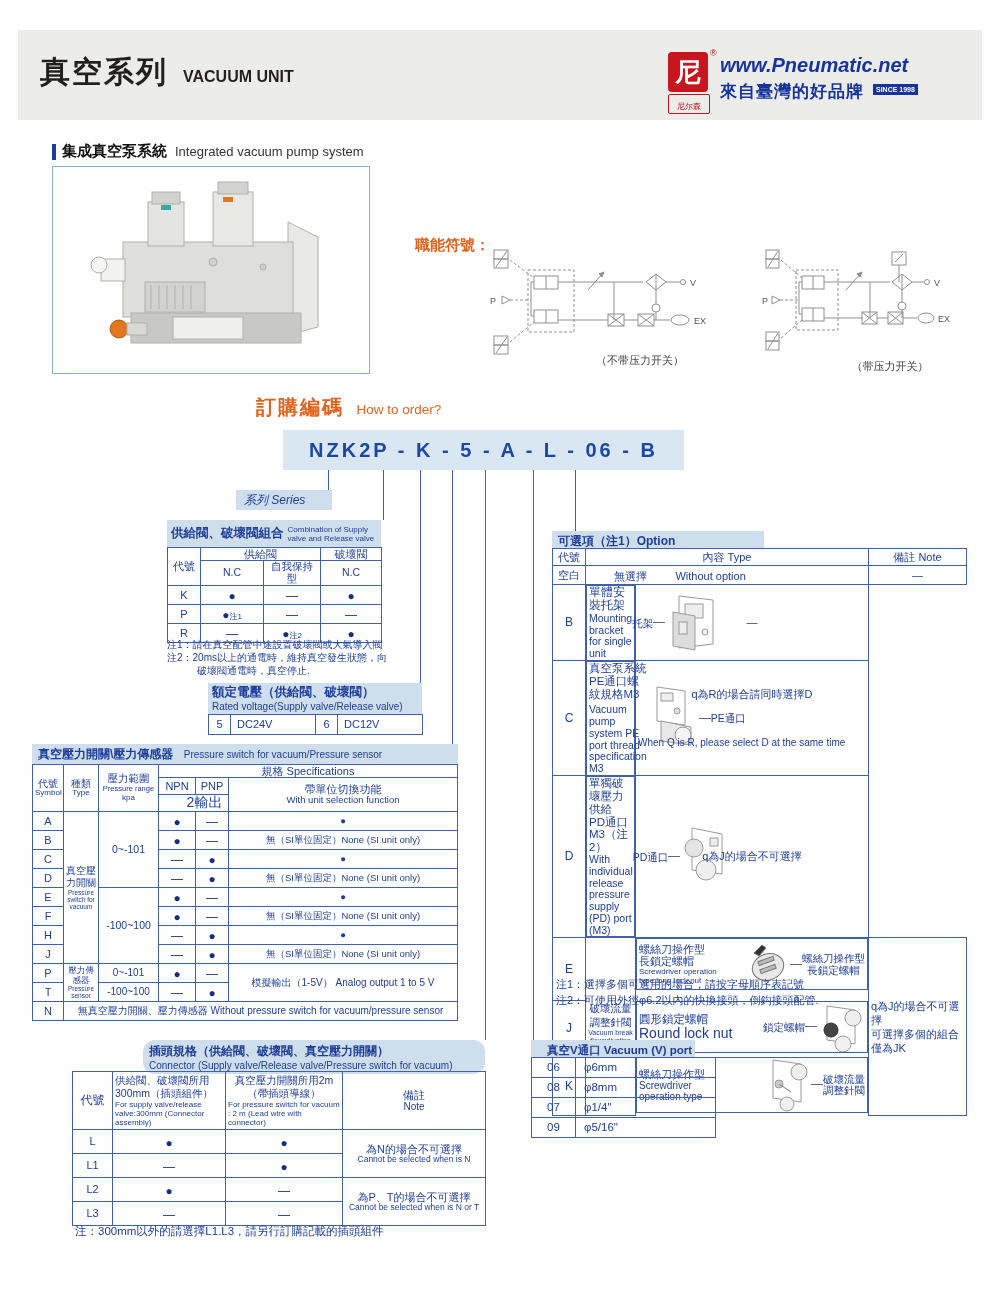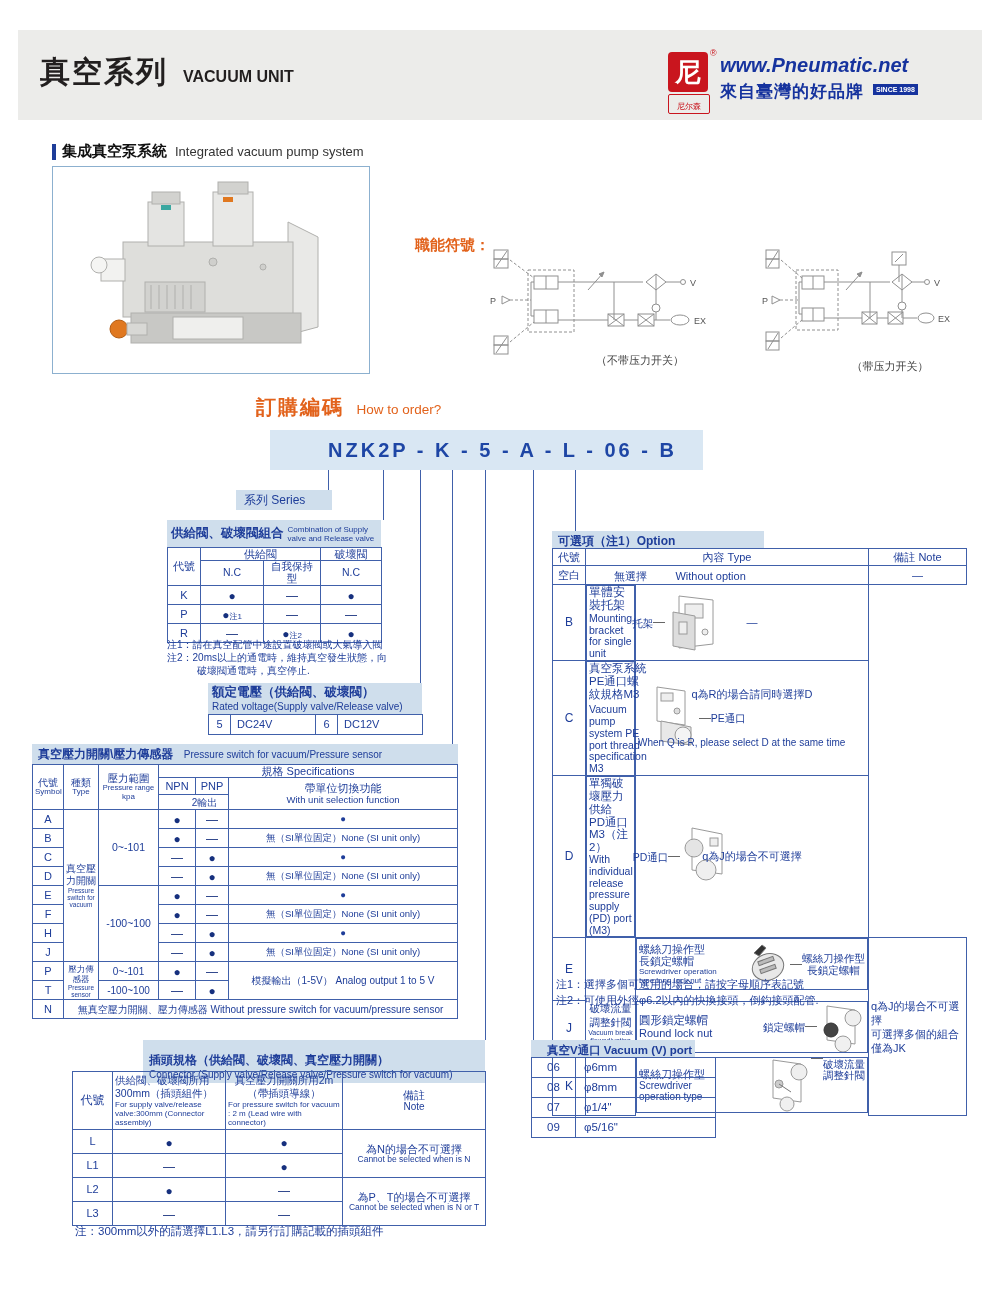--- a/index.html
+++ b/index.html
@@ -180,33 +180,33 @@
 </svg>
 <div class="abs" style="left:810px;top:356px;width:160px;text-align:center;">
   <span style="font-size:11px;color:#444;">（带压力开关）</span>
 </div>
 
 <div class="abs" style="left:256px;top:394px;">
   <span class="org" style="font-size:20px;font-weight:bold;letter-spacing:2px;">訂購編碼</span>
   <span class="org" style="font-size:13.5px;margin-left:8px;">How to order?</span>
 </div>
 
-<div class="abs" style="left:270px;top:430px;width:401px;height:40px;background:#d9e7f3;text-align:center;padding-left:32px;">
+<div class="abs" style="left:283px;top:430px;width:401px;height:40px;background:#d9e7f3;text-align:center;">
   <span style="font-size:20px;font-weight:bold;color:#1e46a5;line-height:40px;letter-spacing:3px;">NZK2P - K - 5 - A - L - 06 - B</span>
 </div>
 
 <div class="vline" style="left:328px;top:470px;height:20px;"></div>
 <div class="vline" style="left:383px;top:470px;height:50px;"></div>
 <div class="vline" style="left:420px;top:470px;height:213px;"></div>
 <div class="vline" style="left:452px;top:470px;height:274px;"></div>
 <div class="vline" style="left:485px;top:470px;height:570px;"></div>
 <div class="vline" style="left:533px;top:470px;height:570px;"></div>
 <div class="vline" style="left:575px;top:470px;height:61px;"></div>
 
-<div class="abs bar" style="left:236px;top:490px;width:96px;height:20px;">
+<div class="abs bar" style="left:236px;top:490px;width:96px;height:20px;font-style:italic;">
   <span class="nvy" style="font-size:12px;line-height:20px;padding-left:8px;">系列 Series</span>
 </div>
 
 <div class="abs bar" style="left:167px;top:520px;width:214px;height:27px;display:flex;align-items:center;">
   <span class="nvy titlebarzh" style="font-size:12.5px;padding-left:4px;white-space:nowrap;">供給閥、破壞閥組合</span>
   <span class="nvy" style="font-size:8px;line-height:9px;padding-left:4px;">
     <span style="display:block;">Combination of Supply</span>
     <span style="display:block;">valve and Release valve</span>
   </span>
 </div>
@@ -307,21 +307,21 @@
   </tr>
   <tr>
     <td style="font-size:11px;height:16px;">NPN</td>
     <td style="font-size:11px;">PNP</td>
     <td rowspan="2">
       <span style="display:block;font-size:11px;">帶單位切換功能</span>
       <span style="display:block;font-size:9.5px;">With unit selection function</span>
     </td>
   </tr>
   <tr>
-    <td colspan="2" style="font-size:10px;height:14px;padding-left:24px;">2輸出</td>
+    <td colspan="2" style="font-size:14px;height:14px;padding-left:24px;">2輸出</td>
   </tr>
   <tr>
     <td style="font-size:11px;height:18px;">A</td>
     <td rowspan="8" style="padding:0 1px;">
       <span style="display:block;font-size:10px;line-height:12px;">真空壓力開關</span>
       <span style="display:block;font-size:6.5px;line-height:7px;">Pressure switch for vacuum</span>
     </td>
     <td rowspan="4" style="font-size:10.5px;">0~-101</td>
     <td><span class="dot">●</span></td>
     <td><span class="dot">—</span></td>
@@ -526,21 +526,21 @@
     <td rowspan="3" style="padding:2px;">
       <span style="display:block;font-size:11px;line-height:14px;text-align:left;">q為J的場合不可選擇</span>
       <span style="display:block;font-size:11px;line-height:14px;text-align:left;">可選擇多個的組合僅為JK</span>
     </td>
   </tr>
   <tr>
     <td style="font-size:12px;height:55px;">J</td>
     <td class="desc-flex">
       <span class="txtcol">
         <span style="display:block;font-size:11.5px;">圓形鎖定螺帽</span>
-        <span style="display:block;font-size:11px;">Round lock nut</span>
+        <span style="display:block;font-size:14px;">Round lock nut</span>
       </span>
       <span style="display:flex;align-items:center;">
         <span class="imglabel">鎖定螺帽</span>
         <span class="lead"></span>
         <svg width="48" height="50" viewBox="0 0 48 50">
           <g stroke="#9a9a9a" fill="#fff" stroke-width="1">
             <polygon points="10,4 38,8 38,42 10,38"></polygon>
             <circle cx="36" cy="16" r="8" fill="#efefef"></circle>
             <circle cx="14" cy="28" r="7" fill="#444" stroke="#333"></circle>
             <circle cx="26" cy="42" r="8" fill="#f0f0f0"></circle>
@@ -550,21 +550,21 @@
     </td>
   </tr>
   <tr>
     <td style="font-size:12px;height:58px;">K</td>
     <td class="desc-flex">
       <span class="txtcol">
         <span style="display:block;font-size:11px;">螺絲刀操作型</span>
         <span style="display:block;font-size:10px;">Screwdriver</span>
         <span style="display:block;font-size:10px;">operation type</span>
       </span>
-      <span style="display:flex;align-items:flex-start;">
+      <span style="display:flex;align-items:center;">
         <svg width="48" height="54" viewBox="0 0 48 54">
           <g stroke="#9a9a9a" fill="#fff" stroke-width="1">
             <polygon points="10,2 38,6 38,44 10,40"></polygon>
             <circle cx="36" cy="14" r="8" fill="#efefef"></circle>
             <circle cx="16" cy="26" r="4" fill="#ccc"></circle>
             <line x1="16" y1="26" x2="28" y2="34" stroke="#777"></line>
             <circle cx="24" cy="46" r="7" fill="#f0f0f0"></circle>
           </g>
         </svg>
         <span class="lead"></span>
@@ -575,21 +575,21 @@
       </span>
     </td>
   </tr>
 </tbody>
   </table>
 <div class="abs nvy" style="left:556px;top:976px;font-size:11px;line-height:16px;">
   <span style="display:block;">注1：選擇多個可選用的場合，請按字母順序表記號</span>
   <span style="display:block;">注2：可使用外徑φ6.2以內的快換接頭，倒鈎接頭配管.</span>
 </div>
 
-<div class="abs bar" style="left:143px;top:1040px;width:342px;height:31px;padding-top:12px;">
+<div class="abs bar" style="left:143px;top:1040px;width:342px;height:31px;padding-top:3px;border-radius:12px;">
   <span class="nvy titlebarzh" style="display:block;font-size:12px;padding-left:6px;">插頭規格（供給閥、破壞閥、真空壓力開關）</span>
   <span class="nvy" style="display:block;font-size:10px;padding-left:6px;">Connector (Supply valve/Release valve/Pressure switch for vacuum)</span>
 </div>
 <table class="t abs" style="left:72px;top:1071px;width:413px;">
   <colgroup>
       <col style="width:40px">
       <col style="width:113px">
       <col style="width:117px">
       <col style="width:143px">
     </colgroup>

